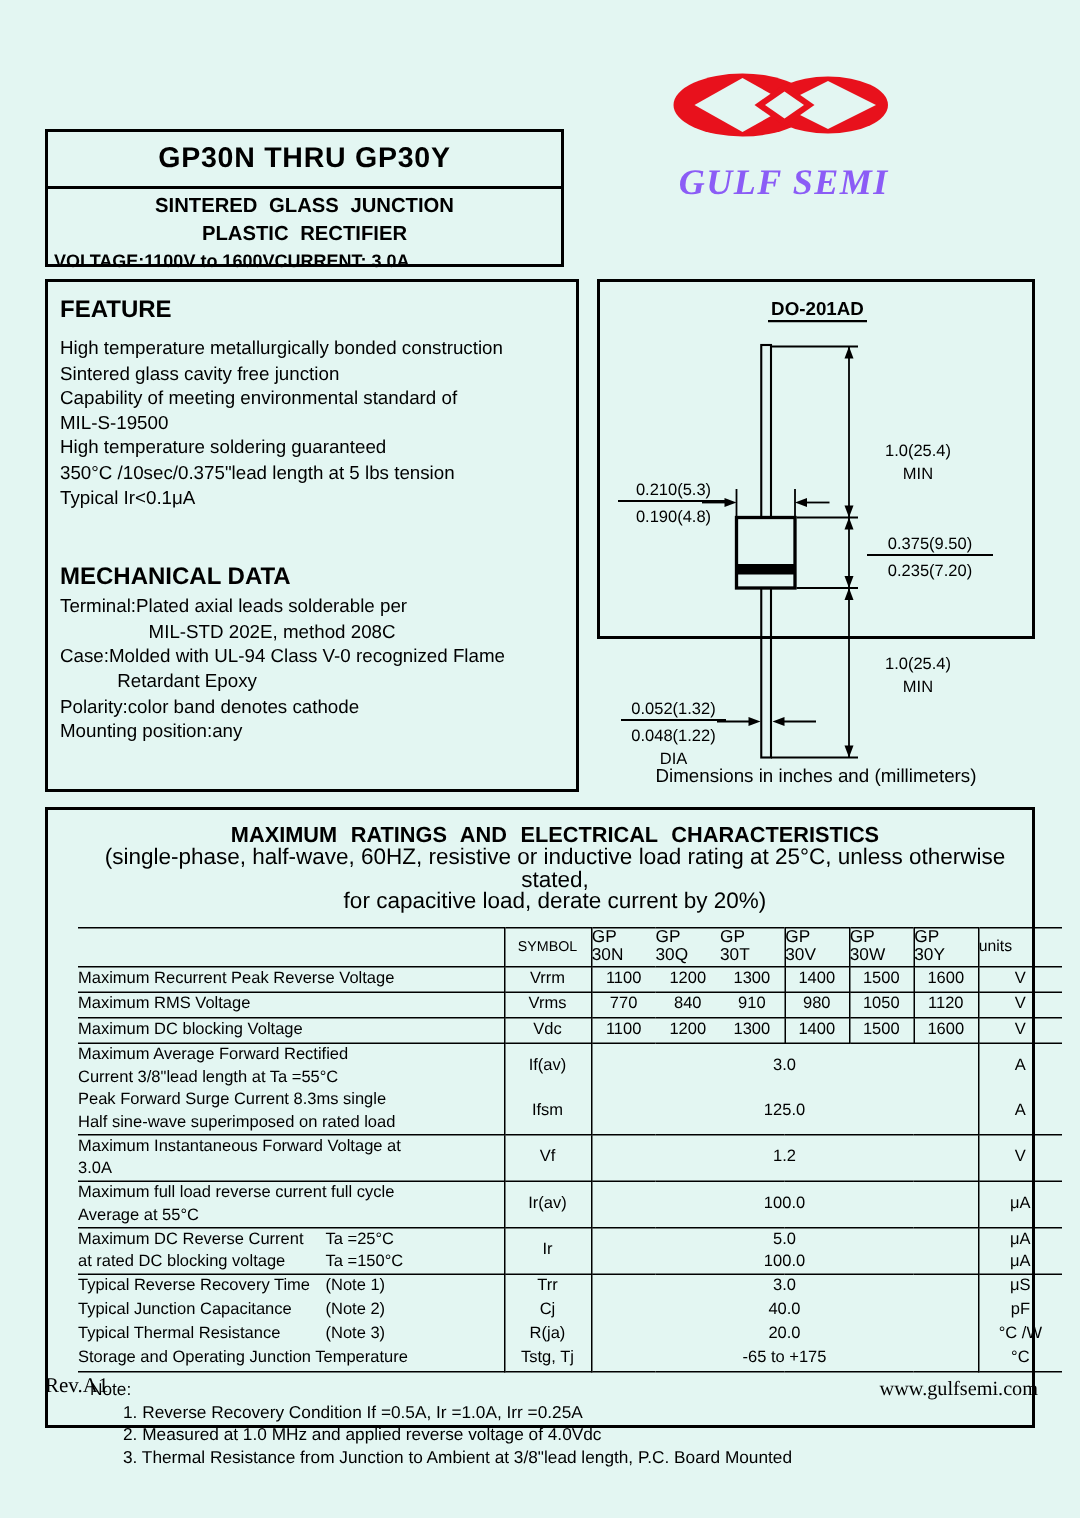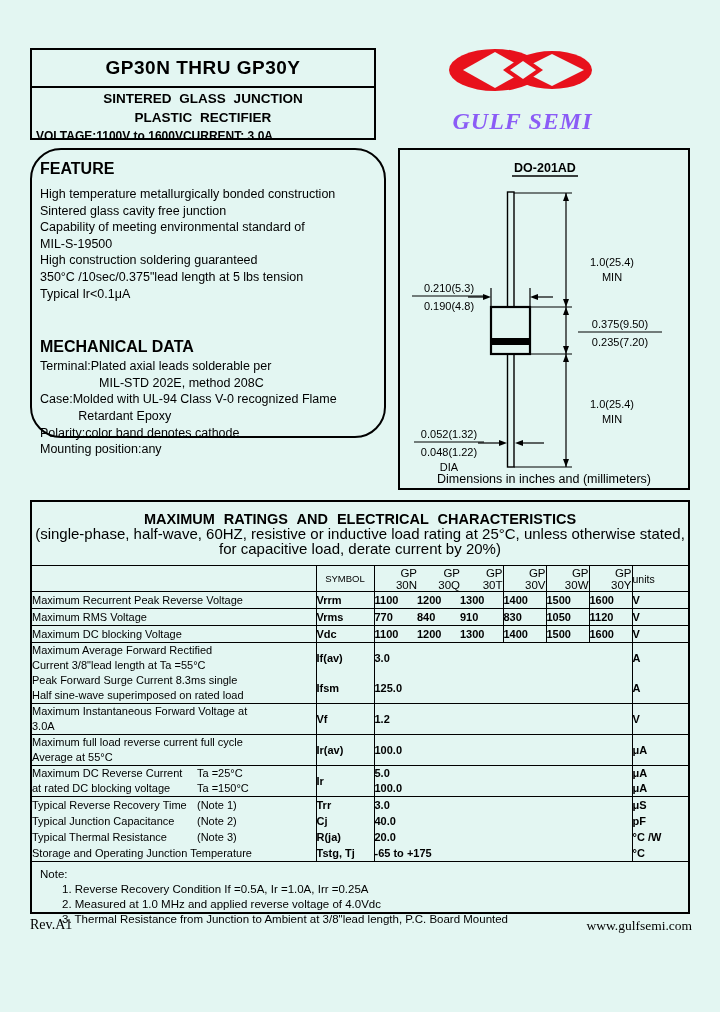--- a/index.html
+++ b/index.html
@@ -3,62 +3,62 @@
 <meta charset="utf-8">
 <style>
   html,body{margin:0;padding:0;}
   body{
     width:720px;height:1012px;position:relative;
     background:#e3f6f2;color:#000;
     font-family:"Liberation Sans", sans-serif;
     -webkit-font-smoothing:antialiased;
   }
   .abs{position:absolute;box-sizing:border-box;}
-  .box{border:2px solid #000;}
+  .box{border:2px solid #000;margin-top:38px;}
 
   
   #header-box{left:30px;top:48px;width:346px;height:92px;}
   .hb-title{height:36px;border-bottom:2px solid #000;display:flex;align-items:center;justify-content:center;
             font-weight:bold;font-size:19px;letter-spacing:.5px;}
   .hb-sub{text-align:center;font-weight:bold;font-size:13.5px;line-height:16px;padding-top:3px;word-spacing:4px;}
   .hb-vc{display:flex;justify-content:flex-start;font-weight:bold;font-size:12px;padding:3px 4px 0 4px;}
 
   
   #logo{left:440px;top:40px;width:165px;text-align:center;}
   #logo-text{font-family:"Liberation Serif", serif;font-weight:bold;font-style:italic;
              font-size:24px;letter-spacing:1px;margin-top:2px;}
 
   
-  #info-box{left:30px;top:148px;width:356px;height:290px;padding:10px 8px;border-radius:31px;}
+  #info-box{left:30px;top:148px;width:356px;height:342px;padding:10px 8px;}
   .sec-heading{font-weight:bold;font-size:16px;margin-bottom:8px;}
   .txt-line{font-size:12.5px;line-height:16.6px;white-space:pre;}
   #mech-heading{margin-top:36px;margin-bottom:2px;}
 
   
-  #pkg-box{left:398px;top:148px;width:292px;height:342px;}
-
-  
-  #ratings-box{left:30px;top:500px;width:660px;height:414px;}
+  #pkg-box{left:398px;top:148px;width:292px;height:240px;}
+
+  
+  #ratings-box{left:30px;top:500px;width:660px;height:414px;padding-left:20px;}
   .rt-title{text-align:center;font-weight:bold;font-size:14.5px;word-spacing:5px;padding-top:9px;}
   .rt-sub{text-align:center;font-size:15px;line-height:14.5px;}
   .rt-sub:first-of-type{margin-top:4px;}
 
   #ratings-table{border-collapse:collapse;table-layout:fixed;width:656px;margin-top:9px;
                  border-top:1.5px solid #000;font-size:11px;}
   #ratings-table td{padding:0;vertical-align:middle;}
   .bb{border-bottom:1.5px solid #000;}
   .br{border-right:1.5px solid #000;}
   .hs{font-size:9.5px;text-align:center;height:25px;}
-  .hv{text-align:right;font-size:11.5px;}
+  .hv{text-align:left;font-size:11.5px;}
   .hv div{line-height:12px;}
   .hu{text-align:left;font-size:10.5px;}
   .param{padding-left:20px;}
   .pline{position:relative;line-height:15px;white-space:nowrap;}
   .p2{position:absolute;left:165px;}
-  .sym,.val,.spanv,.unit{font-weight:bold;}
+  .sym,.val,.spanv,.unit{text-align:center;}
   .spanv div,.unit div,.val,.sym{line-height:15px;}
   tbody td{height:16px;}
 
   #notes{padding:5px 0 0 8px;font-size:11.5px;}
   #note-label{line-height:15px;}
   #note-items{padding-left:22px;}
   #note-items .txt-line{font-size:11.5px;line-height:15.2px;}
 
   
   #footer-left{left:30px;top:917px;font-family:"Liberation Serif", serif;font-size:14px;}
@@ -91,21 +91,21 @@
   <div id="logo-text" style="color:#8b5cf6">GULF SEMI</div>
 </div>
 
 <div class="abs box" id="info-box">
   <div class="sec-heading">FEATURE</div>
   <div>
       <div class="txt-line">High temperature metallurgically bonded construction</div>
       <div class="txt-line">Sintered glass cavity free junction</div>
       <div class="txt-line">Capability of meeting environmental standard of</div>
       <div class="txt-line">MIL-S-19500</div>
-      <div class="txt-line">High construction soldering guaranteed</div>
+      <div class="txt-line">High temperature soldering guaranteed</div>
       <div class="txt-line">350°C /10sec/0.375"lead length at 5 lbs tension</div>
       <div class="txt-line">Typical Ir&lt;0.1μA</div>
     </div>
   <div class="sec-heading" id="mech-heading">MECHANICAL DATA</div>
   <div>
       <div class="txt-line">Terminal:Plated axial leads solderable per</div>
       <div class="txt-line">                 MIL-STD 202E, method 208C</div>
       <div class="txt-line">Case:Molded with UL-94 Class V-0 recognized Flame</div>
       <div class="txt-line">           Retardant Epoxy</div>
       <div class="txt-line">Polarity:color band denotes cathode</div>
@@ -234,21 +234,21 @@
           </td>
         </tr>
         <tr>
           <td class="param br bb">
             <div class="pline"><span>Maximum RMS Voltage</span></div>
           </td>
           <td class="sym br bb">Vrms</td>
           <td class="val bb">770</td>
           <td class="val bb">840</td>
           <td class="val br bb">910</td>
-          <td class="val br bb">830</td>
+          <td class="val br bb">980</td>
           <td class="val br bb">1050</td>
           <td class="val br bb">1120</td>
           <td class="unit bb">
             <div>V</div>
           </td>
         </tr>
         <tr>
           <td class="param br bb">
             <div class="pline"><span>Maximum DC blocking Voltage</span></div>
           </td>

